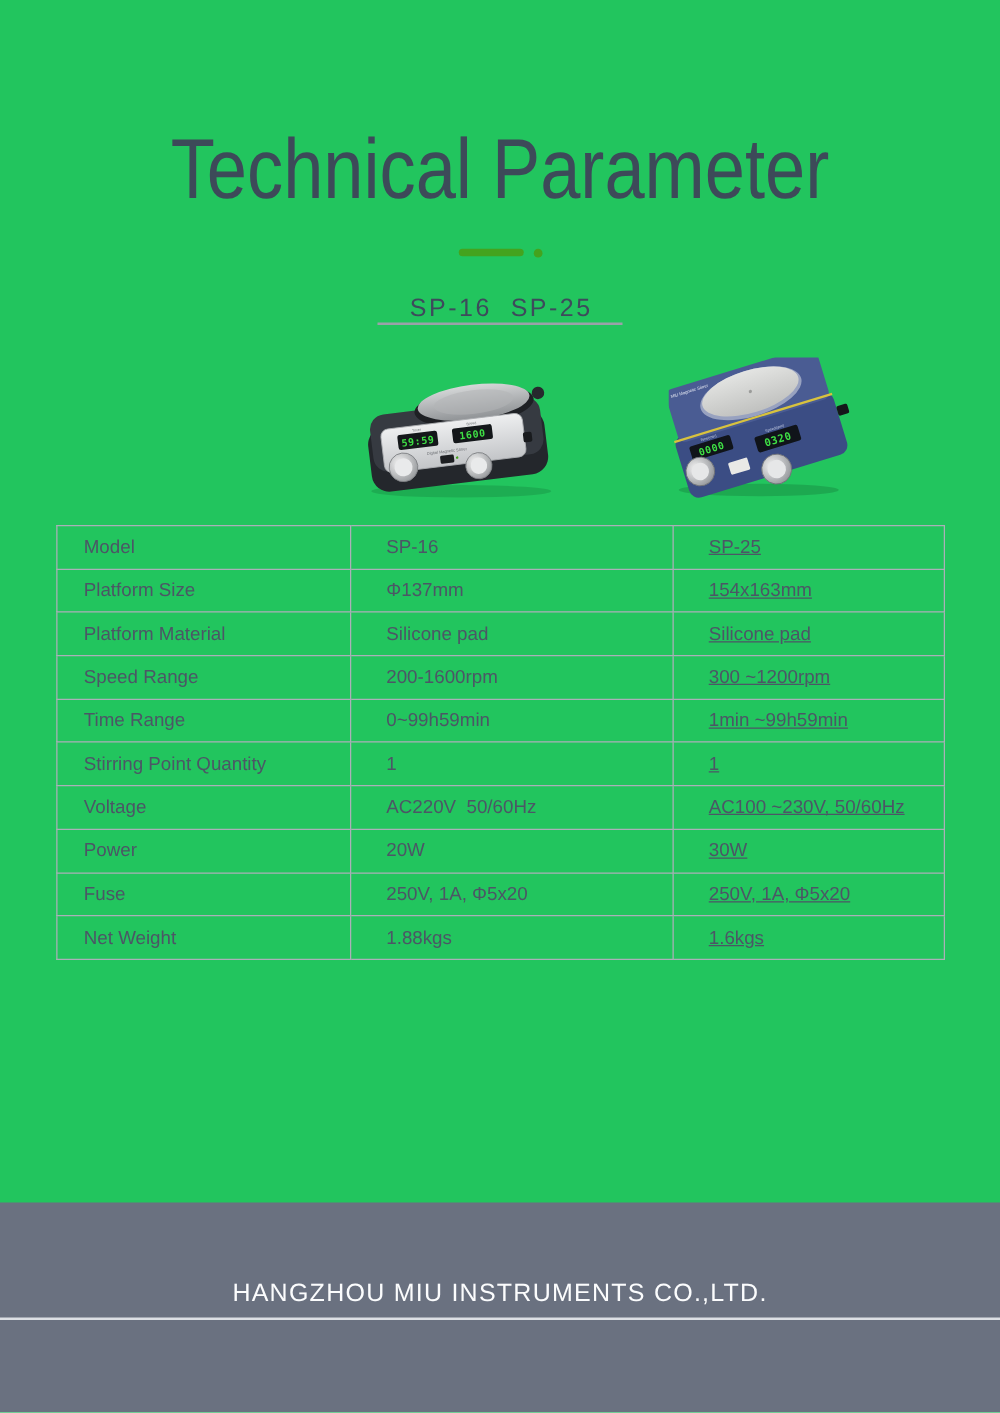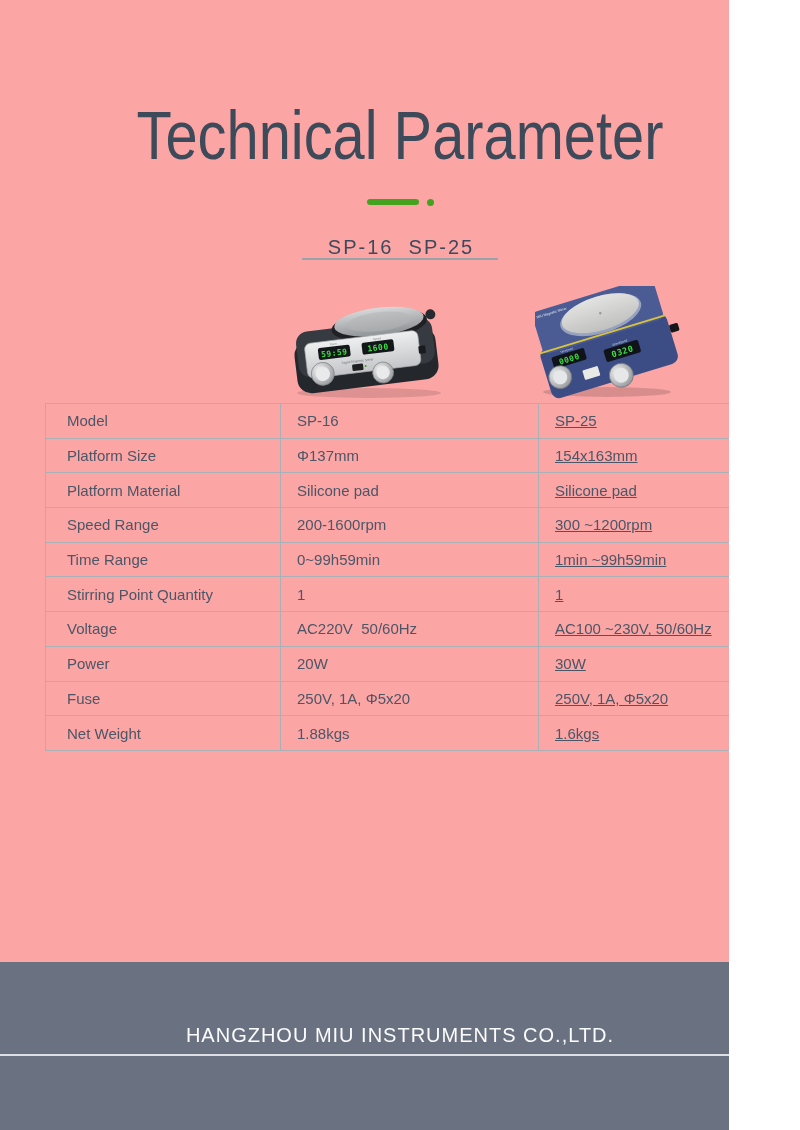--- a/index.html
+++ b/index.html
@@ -1,20 +1,20 @@
 <!DOCTYPE html>
 <html><head>
 <meta charset="utf-8">
 <style>
   * { margin:0; padding:0; box-sizing:border-box; }
   html,body { width:800px; }
   body { font-family:"Liberation Sans", sans-serif; }
   .page {
-    position:relative; width:729px; height:1130px;
-    background:#fca5a5; overflow:hidden;
+    position:relative; width:800px; height:1130px;
+    background:#22c55e; overflow:hidden;
   }
   
   .title {
     position:absolute; top:100px; left:0; width:800px;
     text-align:center; font-size:68px; font-weight:400;
     color:#3d4a59; line-height:1.05; white-space:pre;
     transform:scaleX(.85); transform-origin:center;
   }
   .accent-divider {
     position:absolute; top:197px; left:0; width:800px; height:10px;
@@ -35,27 +35,27 @@
   .product { position:absolute; }
   .product-left  { left:291px; top:296px; width:158px; height:104px; }
   .product-right { left:535px; top:286px; width:150px; height:114px; }
   .led {
     font-family:"DejaVu Sans Mono", monospace; fill:#3fdf45;
     letter-spacing:.5px; font-weight:bold;
   }
   .tiny-label { fill:#74777b; }
   
   .spec-table {
-    position:absolute; top:403px; left:45px; width:710px;
+    position:absolute; top:420px; left:45px; width:710px;
     border-collapse:collapse; table-layout:fixed;
   }
   .spec-table td {
     height:34.7px; border:1px solid #aab0b8;
     font-size:15px; color:#4c5666; white-space:pre;
-    vertical-align:middle; padding-left:16px;
+    vertical-align:middle; padding-left:28px;
   }
   .spec-table td:first-child { width:235px; padding-left:21px; }
   .spec-table td:nth-child(2) { width:258px; }
   .spec-table td:nth-child(3) { width:217px;text-decoration:underline; }
   
   .footer {
     position:absolute; left:0; bottom:0; width:800px; height:168px;
     text-align:center;
   }
   .footer-company {

